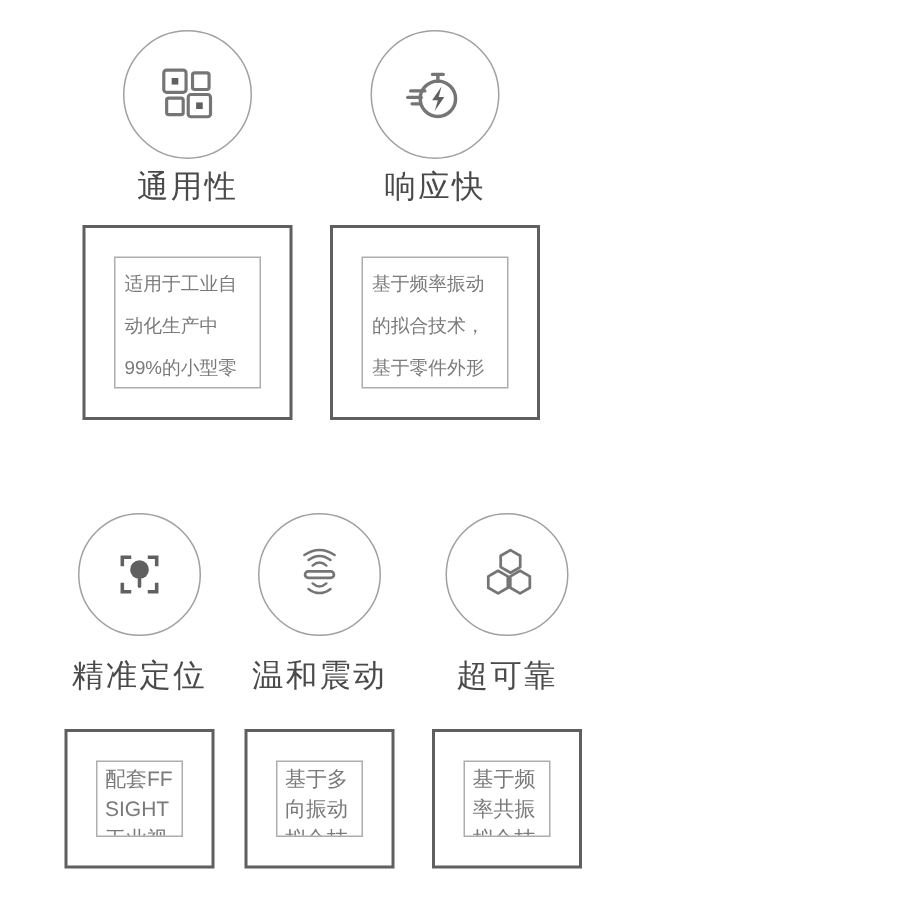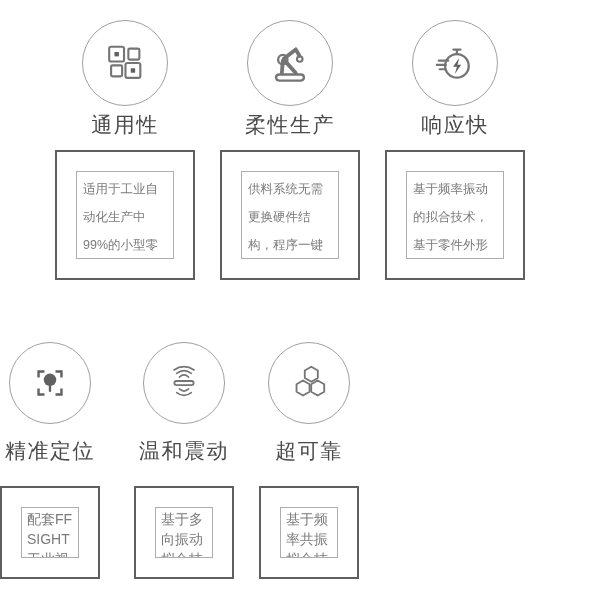--- a/index.html
+++ b/index.html
@@ -9,22 +9,22 @@
   }
   .row{position:absolute;left:0;width:600px;display:flex;align-items:flex-start;}
   .row-top{top:20px;}
   .row-bottom{top:342px;}
   .col{display:flex;flex-direction:column;align-items:center;}
   .col-top{width:140px;}
   .col-top.c1{margin-left:55px;align-items:center;}
   .col-top.c2{margin-left:25px;}
   .col-top.c3{margin-left:25px;}
   .col-bottom{width:100px;}
-  .col-bottom.c1{}
-  .col-bottom.c2{margin-left:34px;}
+  .col-bottom.c1{margin-left:43px;}
+  .col-bottom.c2{margin-left:20px;}
   .col-bottom.c3{margin-left:25px;}
   .col-bottom.c4{margin-left:30px;width:103px;}
   .circle{
     border:1px solid var(--circle-stroke,#a0a0a0);border-radius:50%;
     display:flex;align-items:center;justify-content:center;background:#fff;
   }
   .circle-lg{width:84px;height:84px;}
   .circle-sm{width:80px;height:80px;}
   .feat-title{
     color:var(--title,#4a4a4a);font-size:21px;line-height:26px;
@@ -67,36 +67,20 @@
           <rect class="st" x="24.5" y="24" width="15.5" height="15.5" rx="2" stroke-width="2.2"></rect>
           <rect class="fd" x="30" y="29.5" width="4.6" height="4.6"></rect>
         </svg>
       </div>
       <div class="feat-title">通用性</div>
       <div class="dbox dbox-top">
         <div class="dbox-inner">适用于工业自动化生产中99%的小型零部件散料排列上料，多达11种运动模式</div>
       </div>
     </div>
 
-    <div class="col col-top c2">
-      <div class="circle circle-lg">
-        <svg width="46" height="46" viewBox="0 0 48 48">
-          <path class="st" d="M16.5,21.5 L15.5,34.5" stroke-width="4" stroke-linecap="round"></path>
-          <path class="st" d="M18,21 L30,34.5" stroke-width="4" stroke-linecap="round"></path>
-          <path class="st" d="M17.5,19.5 L30,9.8 L33.8,16.5" stroke-width="4" stroke-linecap="round" stroke-linejoin="round"></path>
-          <circle class="st" cx="16.5" cy="20.5" r="4.9" stroke-width="2.4" fill="#fff"></circle>
-          <circle class="st" cx="34.2" cy="19.8" r="2.9" stroke-width="2.2" fill="#fff"></circle>
-          <rect class="st" x="9.5" y="36" width="29" height="6.3" rx="3.1" stroke-width="2.4" fill="#fff"></rect>
-        </svg>
-      </div>
-      <div class="feat-title">柔性生产</div>
-      <div class="dbox dbox-top">
-        <div class="dbox-inner">供料系统无需更换硬件结构，程序一键切换,迎合当前柔性共用快速切换的生产需要</div>
-      </div>
-    </div>
 
     <div class="col col-top c3">
       <div class="circle circle-lg">
         <svg width="46" height="46" viewBox="0 0 48 48">
           <circle class="st" cx="26" cy="27" r="12.3" stroke-width="2.4"></circle>
           <path class="st" d="M26,11.3 L26,14.8" stroke-width="2.4" stroke-linecap="round"></path>
           <path class="st" d="M22.3,10 L29.7,10" stroke-width="2.4" stroke-linecap="round"></path>
           <polygon class="fd" points="28.5,18.5 22,28 26,28 23.8,35.5 30.5,25.8 26.6,25.8"></polygon>
           <path class="st" d="M7,21.5 L17,21.5" stroke-width="2.2" stroke-linecap="round"></path>
           <path class="st" d="M5,26 L14.5,26" stroke-width="2.2" stroke-linecap="round"></path>

